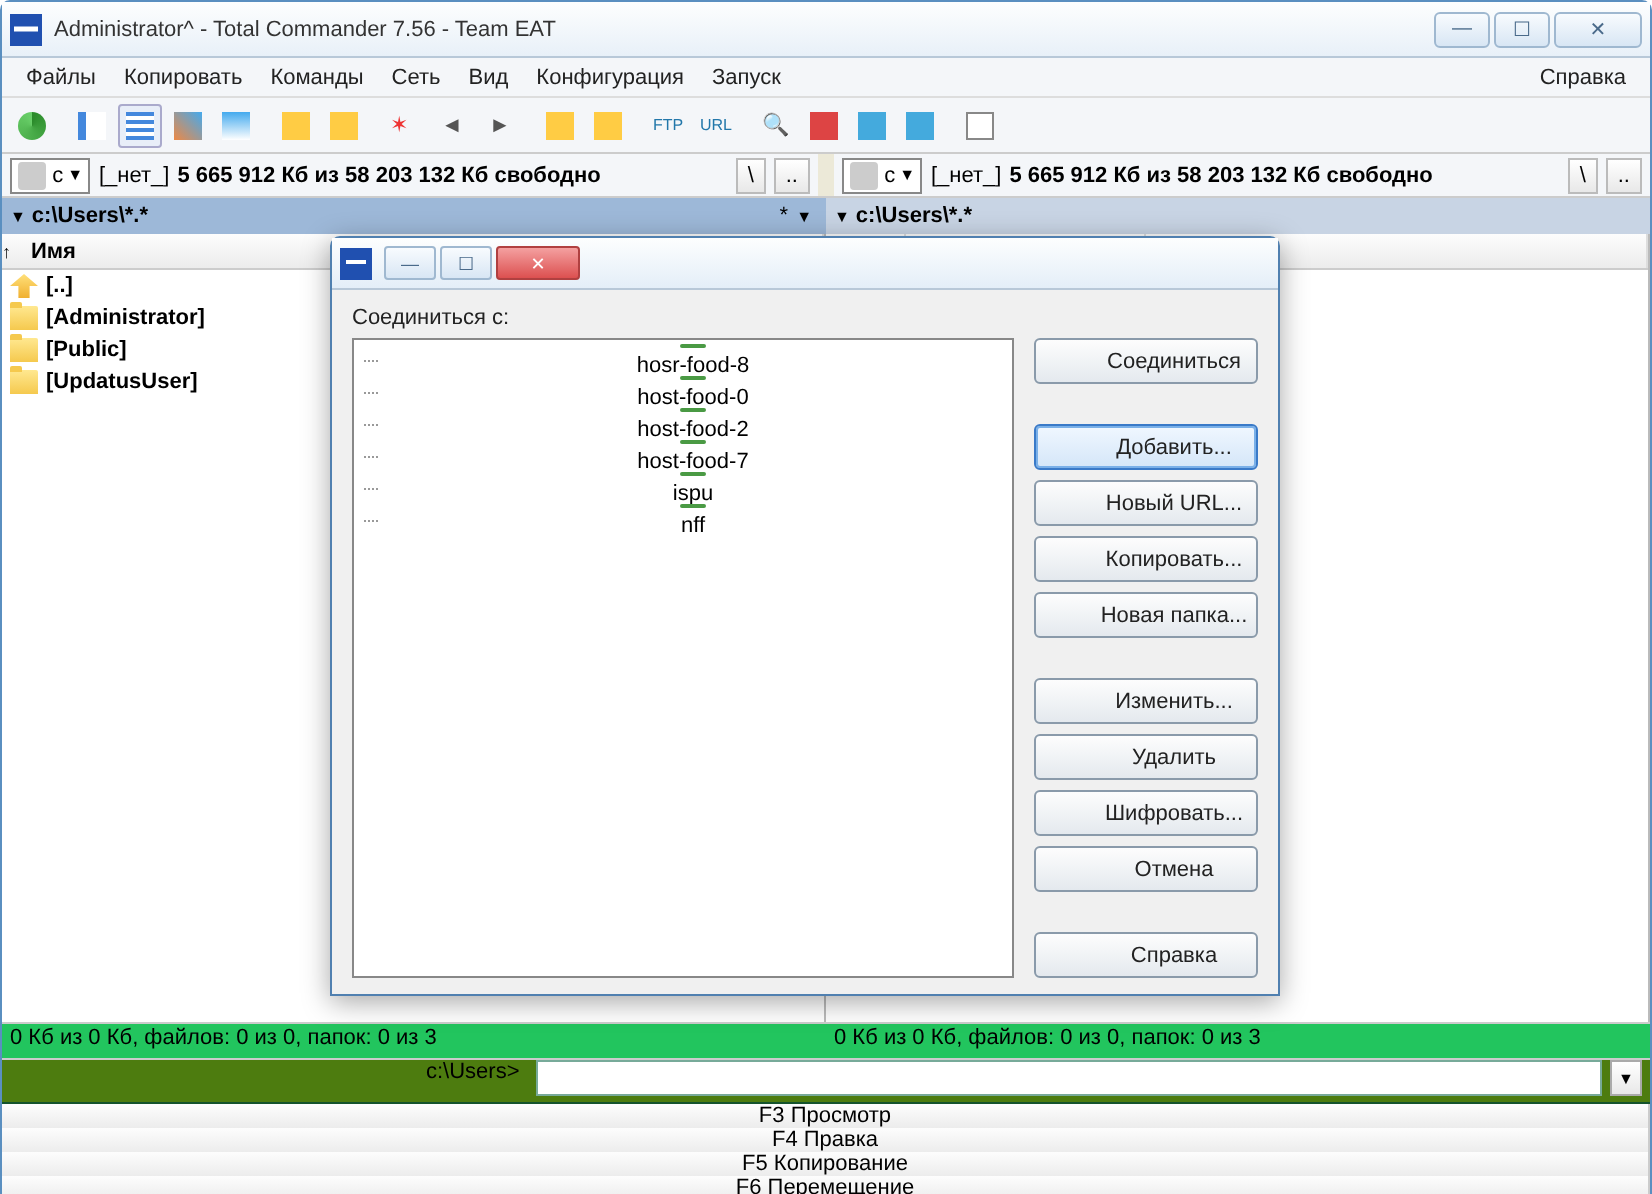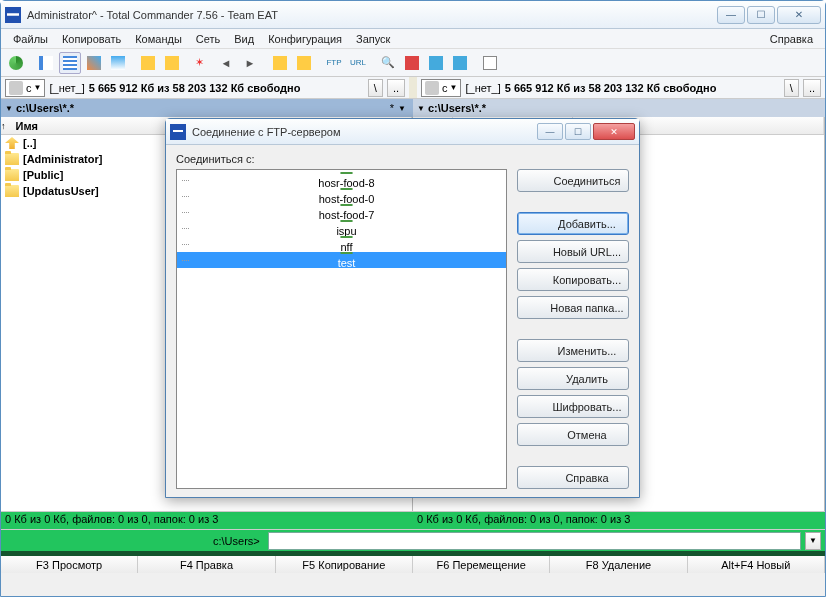--- a/index.html
+++ b/index.html
@@ -49,26 +49,26 @@
 .file-row { height: 16px; display: flex; align-items: center; padding: 0 4px; gap: 4px;}
 .file-row .fname { flex: 1; white-space:nowrap; overflow:hidden;}
 .fico { width:14px; height:12px; display:inline-block;}
 .fico.up { background: linear-gradient(#ffe07a,#f0b030); clip-path: polygon(50% 0,100% 50%,70% 50%,70% 100%,30% 100%,30% 50%,0 50%);}
 .fico.folder { background: linear-gradient(#ffe890,#f5c94e); border-radius:1px 1px 0 0; position:relative;}
 .fico.folder::before{content:"";position:absolute;top:-2px;left:0;width:6px;height:3px;background:#f5c94e;border-radius:1px 1px 0 0;}
 
 .status-row { height: 18px; display: flex; border-top: 1px solid #ccc; }
 .status-panel { flex: 1; padding: 1px 4px; background:#22c55e;}
 
-.cmdline-row { height: 22px; display: flex; align-items: center; background:#22c55e; padding:0 4px; gap:4px; border-top:1px solid #ccc;}
+.cmdline-row { height: 22px; display: flex; background:#4d7c0f; padding:0 4px; gap:4px; border-top:1px solid #ccc;}
 .cmdline-row .prompt { padding: 0 4px; }
 .cmdline-row input { flex: 1; height: 18px; border: 1px solid #7a9; background:#fff; padding:0 3px;}
 .cmdline-row .cdd { width:16px; height:18px; border:1px solid #aaa; background:linear-gradient(#fff,#e8e8e8); display:flex;align-items:center;justify-content:center;font-size:8px;}
 
-.fkey-row { height: 22px; display: flex; border-top:5px solid #14532d;}
+.fkey-row { height: 22px; display: flex; border-top:1px solid #14532d;flex-direction:column;}
 .fkey { flex: 1; border-right: 1px solid #ccc; background: linear-gradient(#fdfdfd,#ececec); display:flex; align-items:center; justify-content:center; padding:0 2px; white-space:nowrap;}
 
 
 .dialog { position: absolute; left: 165px; top: 118px; width: 475px; height: 380px; border: 1px solid #5080b0; border-radius: 5px 5px 0 0; background: #f0f0f0; box-shadow: 0 3px 14px rgba(0,0,0,.35);}
 .dlg-titlebar { height: 26px; background: linear-gradient(#fdfefe,#e4eef8); display: flex; align-items: center; padding: 0 4px; border-bottom:1px solid #b8c8d8;}
 .dlg-titlebar .dicon { width:16px; height:16px; background:#2050b0; margin-right:6px; position:relative;}
 .dlg-titlebar .dicon::after{content:"";position:absolute;inset:3px;background:#fff;clip-path:polygon(0 35%,100% 35%,100% 55%,0 55%);}
 .dlg-titlebar .dtitle { flex:1; color:#333;}
 .dlg-win-btns { display:flex; gap:2px;}
 .dwb { width:26px; height:17px; border:1px solid #9fb8d0; border-radius:2px; background:linear-gradient(#f8fbfe,#d8e6f4); display:flex;align-items:center;justify-content:center;font-size:9px;color:#4a6a8a;}
@@ -291,54 +291,53 @@
     <div class="fkey">F5 Копирование</div>
     <div class="fkey">F6 Перемещение</div>
     <div class="fkey">F8 Удаление</div>
     <div class="fkey">Alt+F4 Новый</div>
   </div>
 </div>
 
 <div class="dialog">
   <div class="dlg-titlebar">
     <span class="dicon"></span>
-    <span class="dtitle">Соединение с FTP-сервером</span>
     <div class="dlg-win-btns">
       <div class="dwb">—</div>
       <div class="dwb">☐</div>
       <div class="dwb close">✕</div>
     </div>
   </div>
   <div class="dlg-body">
     <div class="dlg-label">Соединиться с:</div>
     <div class="dlg-content">
       <div class="tree">
         <div class="tree-item">
             <span class="tico2"></span>
             <span>hosr-food-8</span>
           </div>
         <div class="tree-item">
             <span class="tico2"></span>
             <span>host-food-0</span>
           </div>
         <div class="tree-item">
             <span class="tico2"></span>
+            <span>host-food-2</span>
+          </div>
+        <div class="tree-item">
+            <span class="tico2"></span>
             <span>host-food-7</span>
           </div>
         <div class="tree-item">
             <span class="tico2"></span>
             <span>ispu</span>
           </div>
         <div class="tree-item">
             <span class="tico2"></span>
             <span>nff</span>
-          </div>
-        <div class="tree-item sel">
-            <span class="tico2"></span>
-            <span>test</span>
           </div>
       </div>
       <div class="btn-col">
         <div class="dbtn">Соединиться</div>
         <div class="btn-gap"></div>
         <div class="dbtn primary">Добавить...</div>
         <div class="dbtn">Новый URL...</div>
         <div class="dbtn">Копировать...</div>
         <div class="dbtn">Новая папка...</div>
         <div class="btn-gap"></div>

